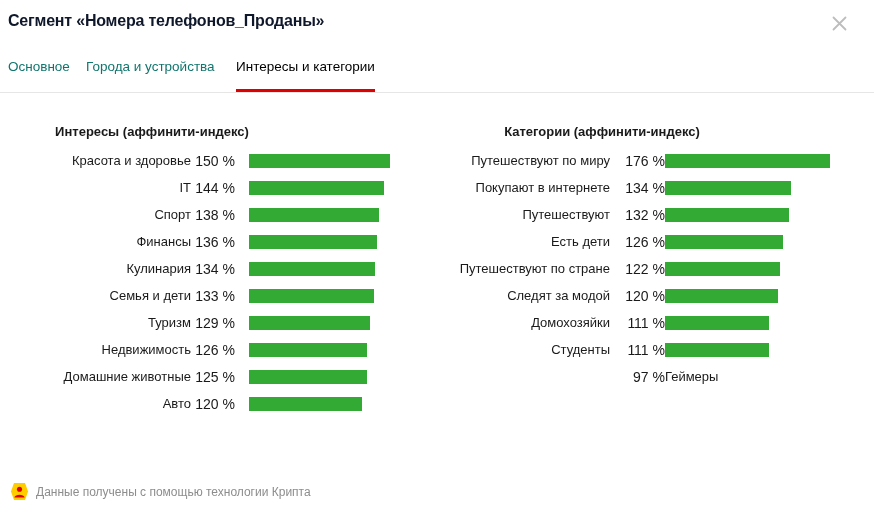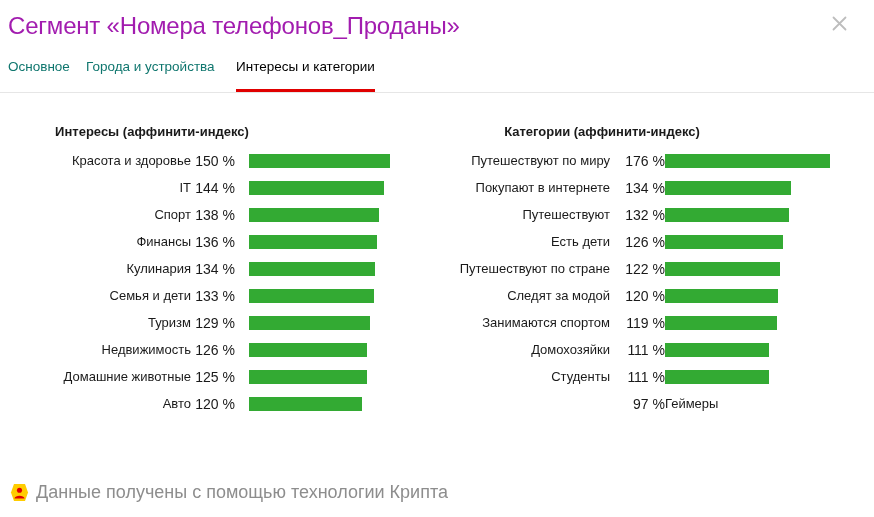--- a/index.html
+++ b/index.html
@@ -8,21 +8,21 @@
     width: 874px; height: 517px;
     background: #ffffff;
     font-family: "Liberation Sans", sans-serif;
     overflow: hidden;
   }
   .page { position: relative; width: 874px; height: 517px; background: #fff; }
 
   
   .title {
     position: absolute; left: 8px; top: 12px;
-    font-size: 24px; font-weight: 400; color: #a21caf;
+    font-size: 16px; font-weight: 700; color: #0f172a;
     letter-spacing: -0.2px; white-space: nowrap;
   }
   .close-btn {
     position: absolute; right: 22px; top: 10px;
     width: 26px; height: 26px; cursor: pointer;
     display: flex; align-items: center; justify-content: center;
   }
   .close-btn svg { display: block; }
 
   
@@ -89,21 +89,21 @@
   #chart-categories .label { width: 180px; }
   #chart-categories .value { width: 55px; }
   #chart-categories .track { }
 
   
   .footer {
     position: absolute; left: 10px; top: 482px;
     display: flex; align-items: center; gap: 7px;
   }
   .crypta-badge { width: 19px; height: 19px; display: block; }
-  .footer-text { font-size: 18px; color: #8d8d8d; white-space: nowrap; }
+  .footer-text { font-size: 12px; color: #8d8d8d; white-space: nowrap; }
 </style>
 </head>
 <body>
 
 <div class="page">
 
   <div class="title">Сегмент «Номера телефонов_Проданы»</div>
 
   <div class="close-btn">
     <svg width="15" height="15" viewBox="0 0 15 15" aria-hidden="true">
@@ -242,27 +242,20 @@
           </div>
         </div>
         <div class="row">
           <div class="label">Следят за модой</div>
           <div class="value">120 %</div>
           <div class="track">
             <div class="bar pos" style="width: 113px;"></div>
           </div>
         </div>
         <div class="row">
-          <div class="label">Занимаются спортом</div>
-          <div class="value">119 %</div>
-          <div class="track">
-            <div class="bar pos" style="width: 112px;"></div>
-          </div>
-        </div>
-        <div class="row">
           <div class="label">Домохозяйки</div>
           <div class="value">111 %</div>
           <div class="track">
             <div class="bar pos" style="width: 104px;"></div>
           </div>
         </div>
         <div class="row">
           <div class="label">Студенты</div>
           <div class="value">111 %</div>
           <div class="track">

